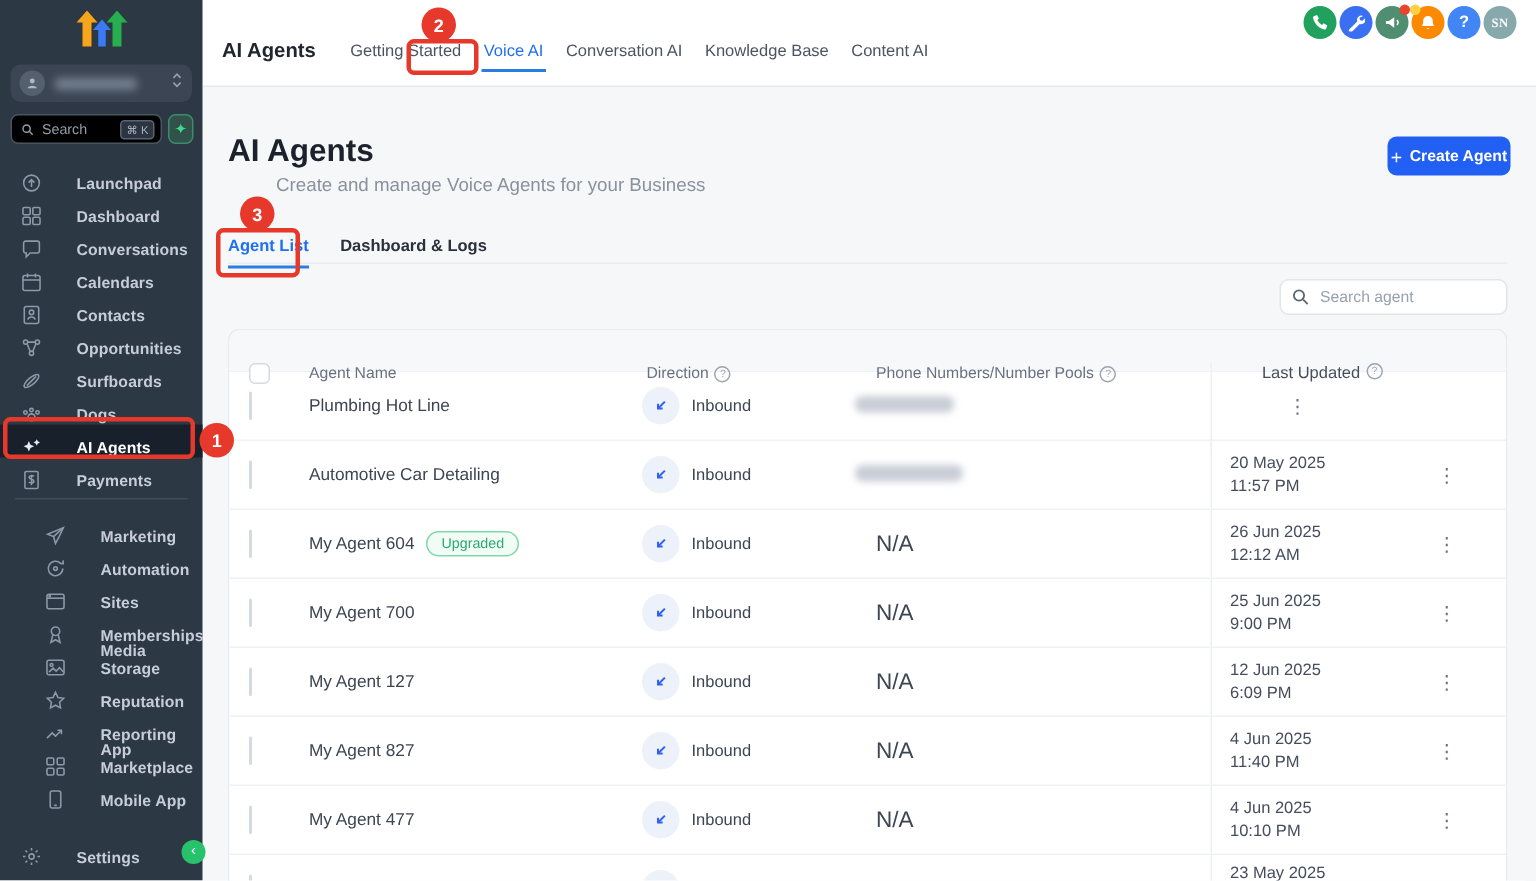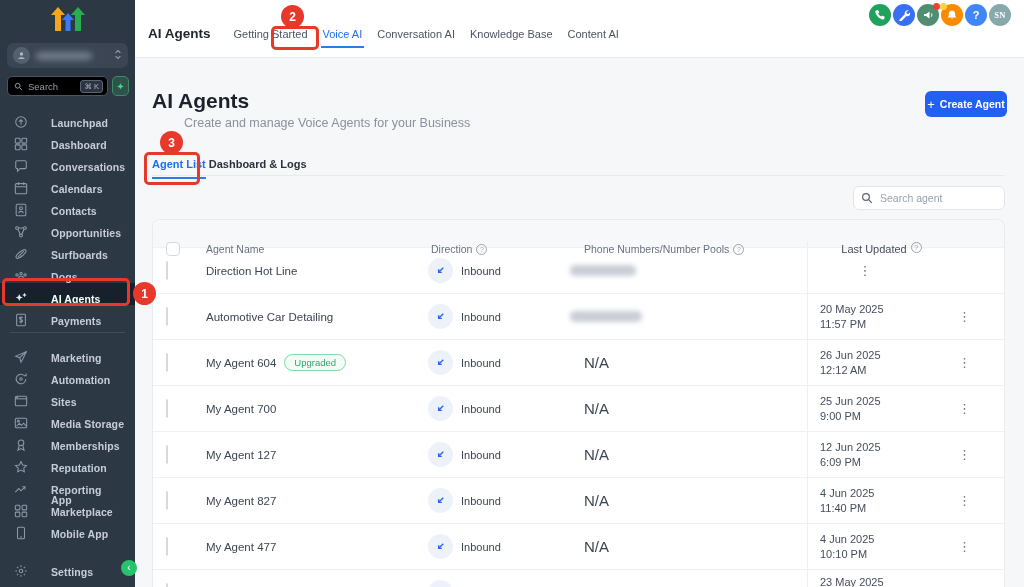--- a/index.html
+++ b/index.html
@@ -11,21 +11,21 @@
   .logo { position:absolute; left:0; top:7px; width:135px; display:flex; justify-content:center; }
   .acct { position:absolute; left:7px; top:43px; width:121px; height:25px; background:#3b4553; border-radius:7px; display:flex; align-items:center; padding:0 6px; gap:6px; }
   .acct-av { width:17px; height:17px; border-radius:50%; background:#55606f; display:flex; align-items:center; justify-content:center; flex:none; }
   .acct-name { width:56px; height:8px; border-radius:4px; background:#737f8f; filter:blur(3px); }
   .acct-chev { margin-left:auto; }
   .sb-search { position:absolute; left:7px; top:76px; width:101px; height:20px; background:#000000; border:1px solid #4a5562; border-radius:5px; display:flex; align-items:center; padding:0 4px 0 6px; gap:5px; }
   .sb-search .ph { font-size:9.5px; color:#939daa; flex:1; }
   .kbd { font-size:7.5px; color:#aab3bf; border:1px solid #5a6472; background:#2b3440; border-radius:3px; padding:1px 3px; white-space:nowrap; }
   .ai-btn { position:absolute; left:112px; top:76px; width:17px; height:20px; border-radius:5px; background:#31514b; border:1px solid #3f8a6d; display:flex; align-items:center; justify-content:center; color:#43d98a; font-size:10px; }
   .nav-group { position:absolute; left:0; width:135px; }
-  .g1 { top:107px; } .g2 { top:342px; }
+  .g1 { top:107px; } .g2 { top:342px;padding-left:16px; }
   .s-item { height:22px; display:flex; align-items:flex-end; gap:23px; padding-left:14px; cursor:pointer; }
   .s-item .s-lb { font-size:10.5px; color:#c6cdd8; font-weight:600; letter-spacing:.1px; }
   .s-item svg { flex:none; }
   .s-item.active { background:#18212b; }
   .s-item.active .s-lb { color:#fff; }
   .sb-divider { position:absolute; left:10px; top:332px; width:115px; height:1px; background:#414c5b; }
   .settings-item { position:absolute; left:0; top:556px; width:135px; }
   .collapse-btn { position:absolute; left:121px; top:560px; width:16px; height:16px; border-radius:50%; background:#27c26c; color:#fff; font-size:10px; display:flex; align-items:center; justify-content:center; z-index:30; line-height:1; }
 
   
@@ -41,21 +41,21 @@
   .ci .dot { position:absolute; width:7px; height:7px; border-radius:50%; }
   .ci-avatar { font-size:8.5px; font-weight:700; color:#fff; letter-spacing:.2px;font-family:Liberation Serif, serif; }
   .ci-q { color:#fff; font-size:11px; font-weight:700; }
 
   
   .content { position:absolute; left:0; top:58px; right:0; bottom:0; background:#f6f7f9; }
   .pg-title { position:absolute; left:17px; top:31px; font-size:21px; font-weight:700; color:#1c222b; }
   .pg-sub { position:absolute; left:17px; top:58px; font-size:12.5px; color:#8a919d;margin-left:32px; }
   .create-btn { position:absolute; left:790px; top:33px; width:82px; height:26px; background:#2160f3; border:none; border-radius:6px; color:#fff; font-size:10.5px; font-weight:600; display:flex; align-items:center; justify-content:center; gap:5px; cursor:pointer; font-family:inherit; }
   .create-btn .plus::before { content:"+"; font-size:13px; font-weight:400; }
-  .pg-tabs { position:absolute; left:17px; top:100px; display:flex; gap:3px; }
+  .pg-tabs { position:absolute; left:17px; top:100px; display:flex; gap:21px; }
   .pt { font-size:11px; font-weight:700; color:#2a313c; position:relative; cursor:pointer; white-space:nowrap; padding-bottom:9px; }
   .pt.active { color:#1f6ff2; }
   .pt.active::after { content:""; position:absolute; left:0; right:0; bottom:0; height:2px; background:#2a7de1; }
   .tabs-line { position:absolute; left:17px; right:19px; top:117px; height:1px; background:#e9ebee; }
   .agent-search { position:absolute; left:718px; top:128px; width:152px; height:24px; }
   .agent-search input { width:100%; height:100%; border:1px solid #e2e5e9; border-radius:6px; background:#fff; padding:0 8px 0 26px; font-size:10.5px; color:#374151; font-family:inherit; outline:none; }
   .agent-search input::placeholder { color:#98a1ae; }
   .agent-search svg { position:absolute; left:8px; top:6px; }
 
   
@@ -224,32 +224,32 @@
     <div class="s-item">
       <svg width="14" height="14" viewBox="0 0 16 16" fill="none" stroke="#8d99a8" stroke-width="1.2">
           <rect x="1.5" y="2.5" width="13" height="11" rx="1.5"></rect>
           <path d="M1.5 5.5h13"></path>
           <circle cx="3.6" cy="4" r=".5"></circle>
         </svg>
       <span class="s-lb">Sites</span>
     </div>
     <div class="s-item">
       <svg width="14" height="14" viewBox="0 0 16 16" fill="none" stroke="#8d99a8" stroke-width="1.2">
+          <circle cx="8" cy="5.5" r="3.2"></circle>
+          <path d="M6 8.2 4.5 14l3.5-2 3.5 2-1.5-5.8"></path>
+        </svg>
+      <span class="s-lb">Memberships</span>
+    </div>
+    <div class="s-item">
+      <svg width="14" height="14" viewBox="0 0 16 16" fill="none" stroke="#8d99a8" stroke-width="1.2">
           <rect x="1.5" y="2.5" width="13" height="11" rx="1.5"></rect>
           <circle cx="5" cy="6" r="1.1"></circle>
           <path d="M3 11.5l3.2-3 2.3 2.2 2.5-2.5 3 3.3"></path>
         </svg>
       <span class="s-lb">Media Storage</span>
-    </div>
-    <div class="s-item">
-      <svg width="14" height="14" viewBox="0 0 16 16" fill="none" stroke="#8d99a8" stroke-width="1.2">
-          <circle cx="8" cy="5.5" r="3.2"></circle>
-          <path d="M6 8.2 4.5 14l3.5-2 3.5 2-1.5-5.8"></path>
-        </svg>
-      <span class="s-lb">Memberships</span>
     </div>
     <div class="s-item">
       <svg width="14" height="14" viewBox="0 0 16 16" fill="none" stroke="#8d99a8" stroke-width="1.2">
           <path d="M8 1.8l1.9 3.9 4.3.6-3.1 3 .7 4.3L8 11.6l-3.8 2 .7-4.3-3.1-3 4.3-.6z"></path>
         </svg>
       <span class="s-lb">Reputation</span>
     </div>
     <div class="s-item">
       <svg width="14" height="14" viewBox="0 0 16 16" fill="none" stroke="#8d99a8" stroke-width="1.2">
           <path d="M1.5 11.5 5.5 7.5l2.5 2.5 4.5-4.5"></path>
@@ -371,21 +371,21 @@
           </span>
         <span class="th-cell c-date" style="flex-direction:row; gap:4px; align-items:flex-start;margin-top:43px;">
             <span>Last Updated</span>
             <span class="q"></span>
           </span>
         <span></span>
       </div>
 
       <div class="t-row">
         <span><span class="cb"></span></span>
-        <span class="c-name">Direction Hot Line</span>
+        <span class="c-name">Plumbing Hot Line</span>
         <span class="c-dir">
             <span class="dir-ic">
               <svg width="11" height="11" viewBox="0 0 12 12" fill="none" stroke="#2f62f0" stroke-width="1.5">
                 <path d="M9 3 4 8"></path>
                 <path d="M4 4.6V8h3.4"></path>
               </svg>
             </span>
             <span>Inbound</span>
           </span>
         <span class="c-phone"><span class="blob" style="width:66px"></span></span>

